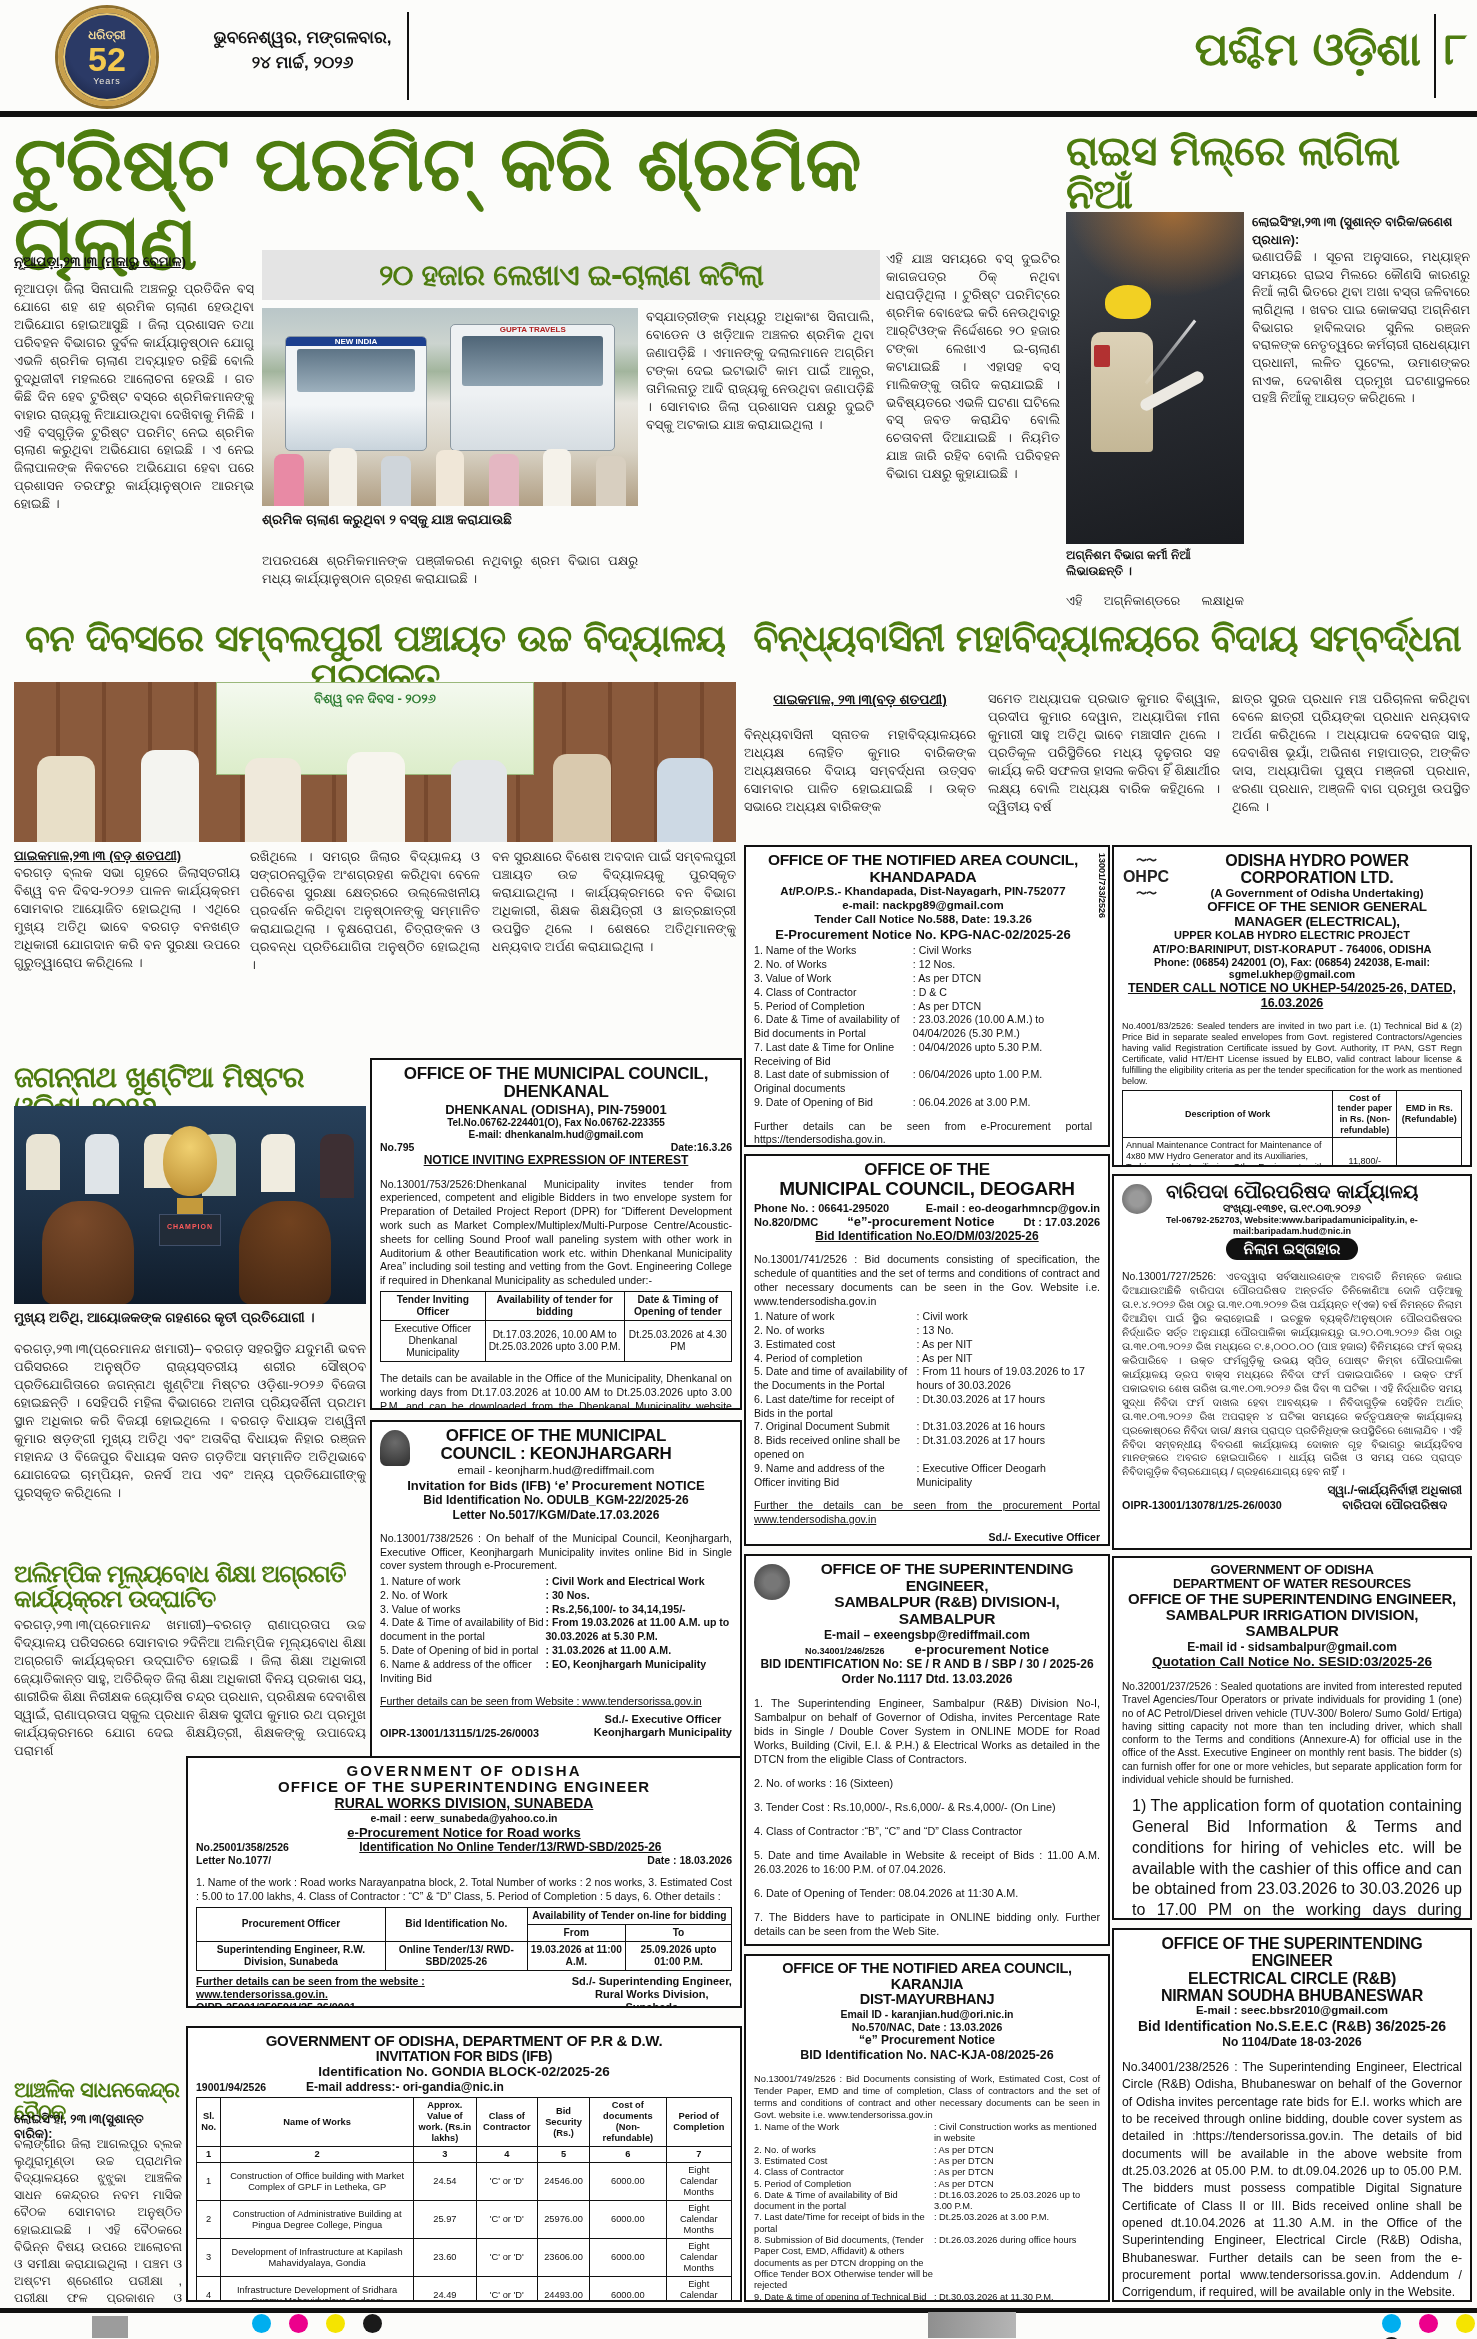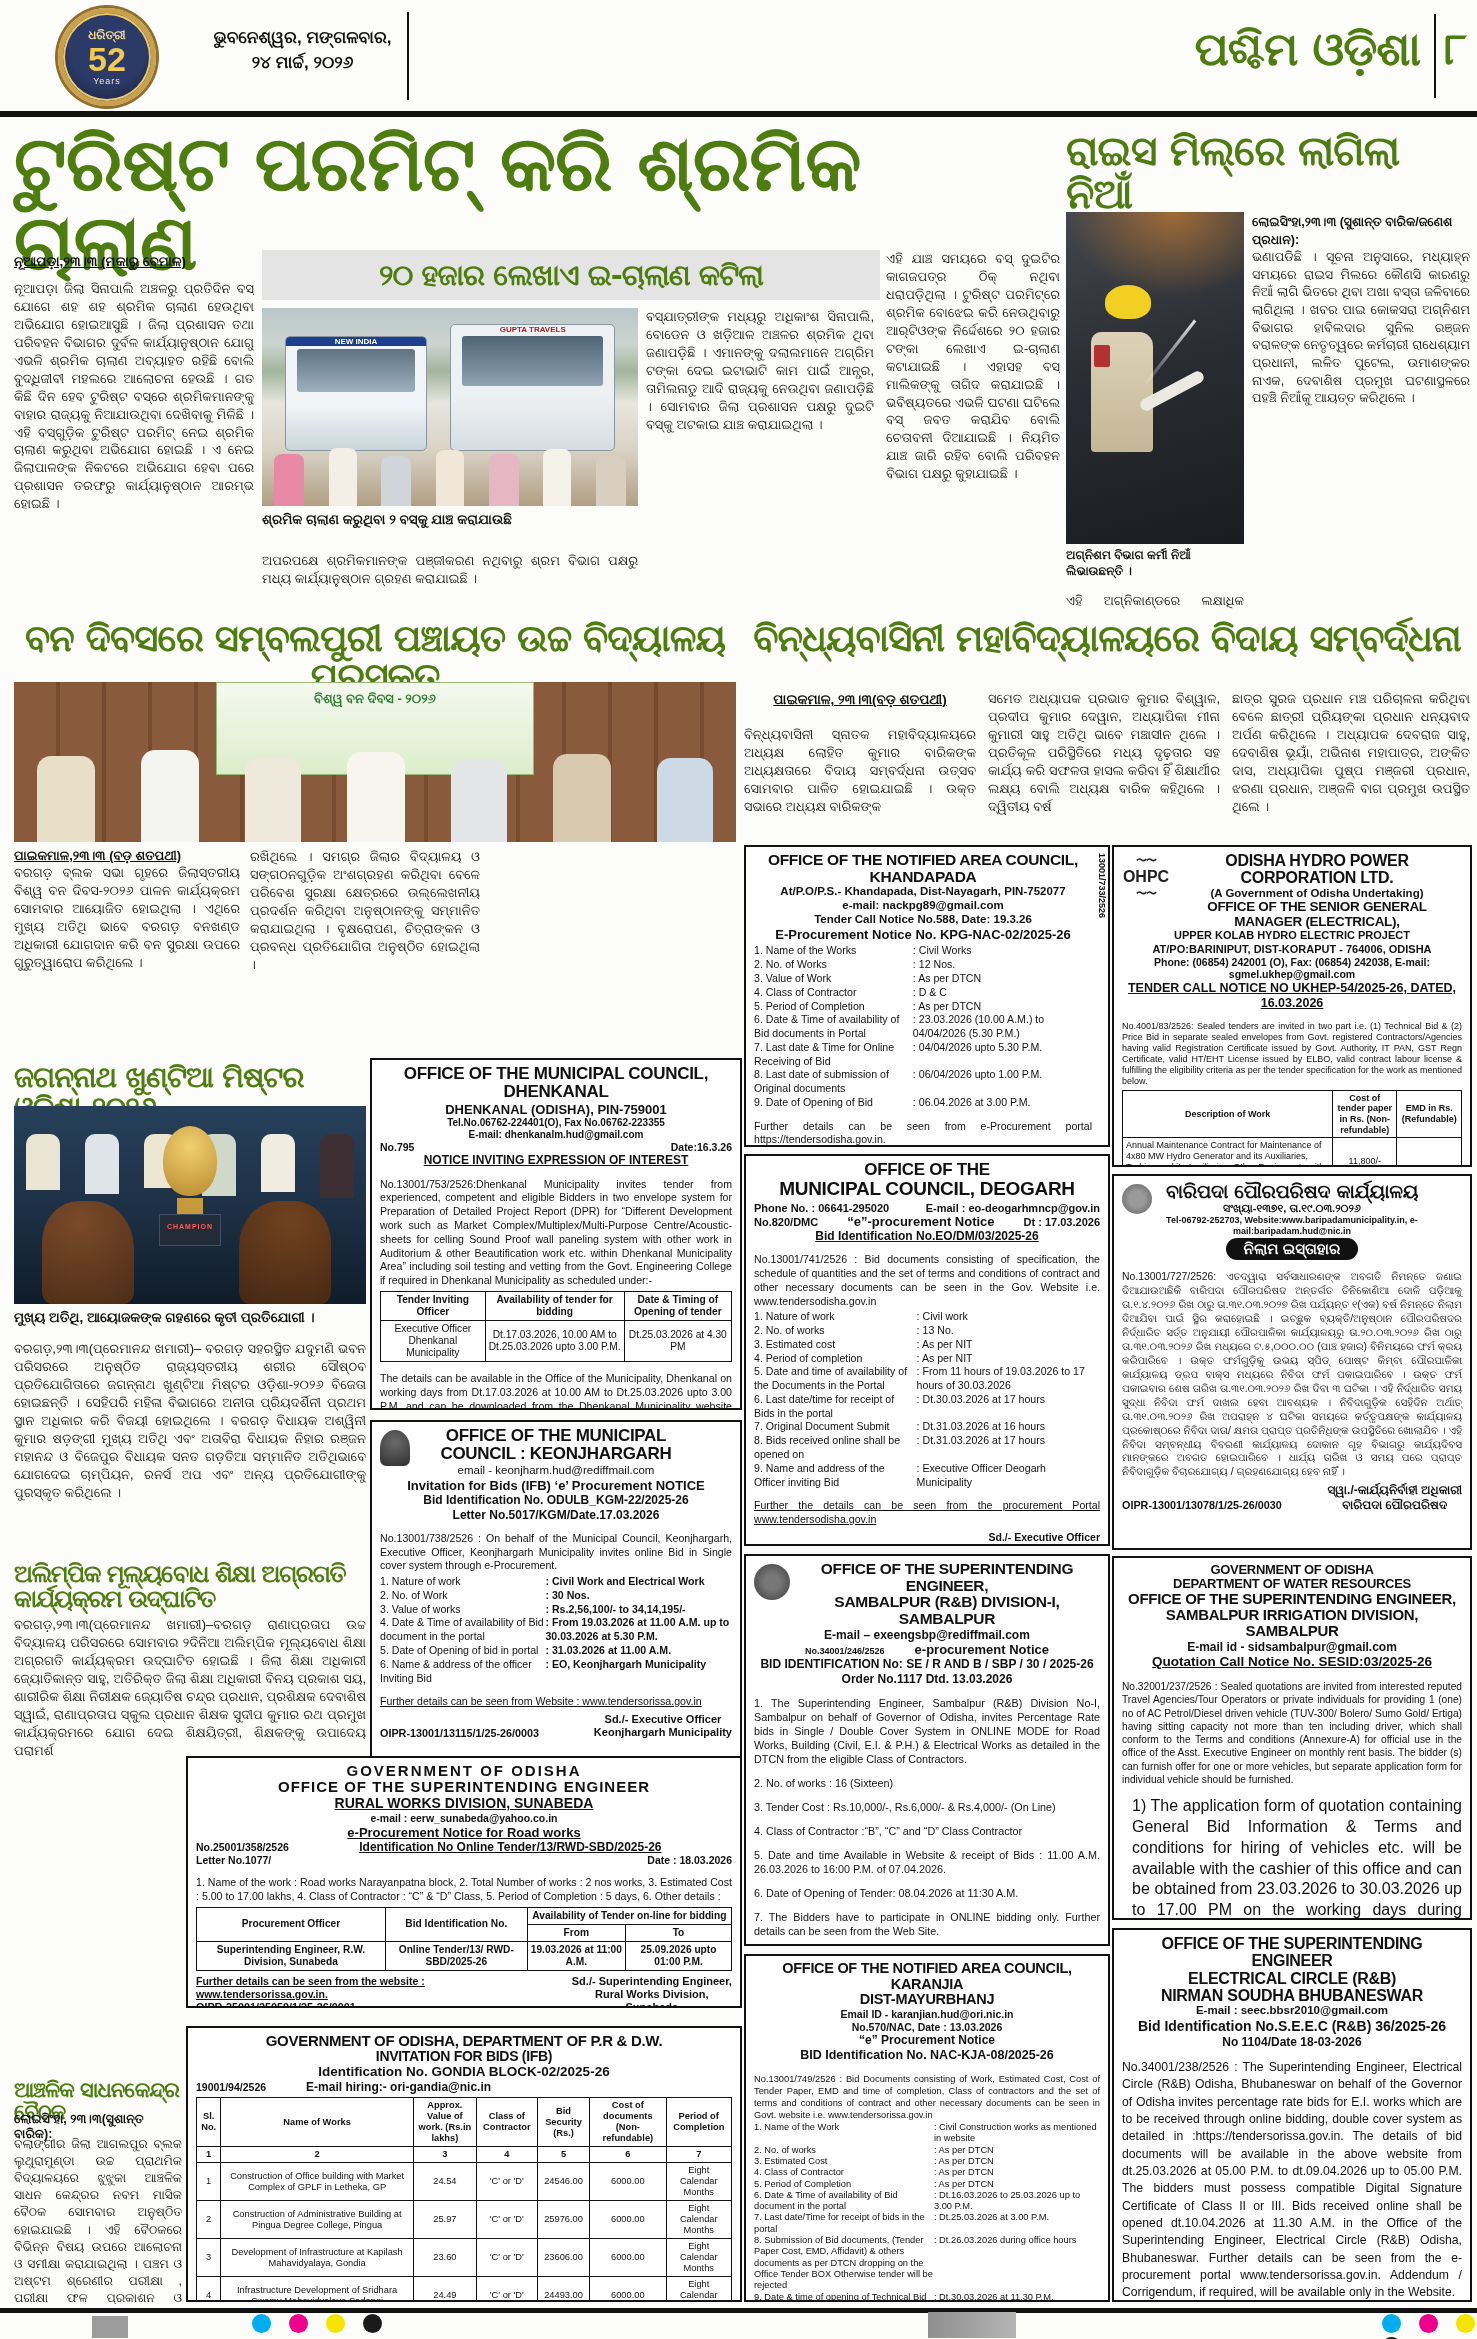--- a/index.html
+++ b/index.html
@@ -120,20 +120,21 @@
       <div style="width:56px;height:82px;background:#e3e6e8;border-radius:14px 14px 0 0;"></div>
       <div style="width:58px;height:88px;background:#d9c9ae;border-radius:14px 14px 0 0;"></div>
       <div style="width:56px;height:84px;background:#cdd9e4;border-radius:14px 14px 0 0;"></div>
     </div>
   </div>
   <div class="abs" style="left:14px;top:848px;width:226px;height:208px;overflow:hidden;">
     <div class="byline u">ପାଇକମାଳ,୨୩।୩ (ବଡ଼ ଶତପଥୀ)</div>
     <div class="body-col" style="position:static;">ବରଗଡ଼ ବ୍ଲକ ସଭା ଗୃହରେ ଜିଲାସ୍ତରୀୟ ବିଶ୍ୱ ବନ ଦିବସ-୨୦୨୬ ପାଳନ କାର୍ଯ୍ୟକ୍ରମ ସୋମବାର ଆୟୋଜିତ ହୋଇଥିଲା । ଏଥିରେ ମୁଖ୍ୟ ଅତିଥି ଭାବେ ବରଗଡ଼ ବନଖଣ୍ଡ ଅଧିକାରୀ ଯୋଗଦାନ କରି ବନ ସୁରକ୍ଷା ଉପରେ ଗୁରୁତ୍ୱାରୋପ କରିଥିଲେ ।</div>
   </div>
   <div class="abs body-col" style="left:250px;top:848px;width:230px;height:208px;">ରଖିଥିଲେ । ସମଗ୍ର ଜିଲାର ବିଦ୍ୟାଳୟ ଓ ସଙ୍ଗଠନଗୁଡ଼ିକ ଅଂଶଗ୍ରହଣ କରିଥିବା ବେଳେ ପରିବେଶ ସୁରକ୍ଷା କ୍ଷେତ୍ରରେ ଉଲ୍ଲେଖନୀୟ ପ୍ରଦର୍ଶନ କରିଥିବା ଅନୁଷ୍ଠାନଙ୍କୁ ସମ୍ମାନିତ କରାଯାଇଥିଲା । ବୃକ୍ଷରୋପଣ, ଚିତ୍ରାଙ୍କନ ଓ ପ୍ରବନ୍ଧ ପ୍ରତିଯୋଗିତା ଅନୁଷ୍ଠିତ ହୋଇଥିଲା ।</div>
+  <div class="abs body-col" style="left:492px;top:848px;width:244px;height:208px;">ବନ ସୁରକ୍ଷାରେ ବିଶେଷ ଅବଦାନ ପାଇଁ ସମ୍ବଲପୁରୀ ପଞ୍ଚାୟତ ଉଚ୍ଚ ବିଦ୍ୟାଳୟକୁ ପୁରସ୍କୃତ କରାଯାଇଥିଲା । କାର୍ଯ୍ୟକ୍ରମରେ ବନ ବିଭାଗ ଅଧିକାରୀ, ଶିକ୍ଷକ ଶିକ୍ଷୟିତ୍ରୀ ଓ ଛାତ୍ରଛାତ୍ରୀ ଉପସ୍ଥିତ ଥିଲେ । ଶେଷରେ ଅତିଥିମାନଙ୍କୁ ଧନ୍ୟବାଦ ଅର୍ପଣ କରାଯାଇଥିଲା ।</div>
 
   <div class="abs odh c" style="left:744px;top:620px;width:726px;font-size:37px;">ବିନ୍ଧ୍ୟବାସିନୀ ମହାବିଦ୍ୟାଳୟରେ ବିଦାୟ ସମ୍ବର୍ଦ୍ଧନା</div>
   <div class="abs c byline u" style="left:744px;top:692px;width:232px;font-size:13.5px;">ପାଇକମାଳ, ୨୩।୩(ବଡ଼ ଶତପଥୀ)</div>
   <div class="abs body-col" style="left:744px;top:726px;width:232px;height:116px;">ବିନ୍ଧ୍ୟବାସିନୀ ସ୍ନାତକ ମହାବିଦ୍ୟାଳୟରେ ଅଧ୍ୟକ୍ଷ ଲୋହିତ କୁମାର ବାରିକଙ୍କ ଅଧ୍ୟକ୍ଷତାରେ ବିଦାୟ ସମ୍ବର୍ଦ୍ଧନା ଉତ୍ସବ ସୋମବାର ପାଳିତ ହୋଇଯାଇଛି । ଉକ୍ତ ସଭାରେ ଅଧ୍ୟକ୍ଷ ବାରିକଙ୍କ</div>
   <div class="abs body-col" style="left:988px;top:690px;width:232px;height:152px;">ସମେତ ଅଧ୍ୟାପକ ପ୍ରଭାତ କୁମାର ବିଶ୍ୱାଳ, ପ୍ରଦୀପ କୁମାର ଦେୱାନ, ଅଧ୍ୟାପିକା ମୀନା କୁମାରୀ ସାହୁ ଅତିଥି ଭାବେ ମଞ୍ଚାସୀନ ଥିଲେ । ପ୍ରତିକୂଳ ପରିସ୍ଥିତିରେ ମଧ୍ୟ ଦୃଢ଼ତାର ସହ କାର୍ଯ୍ୟ କରି ସଫଳତା ହାସଲ କରିବା ହିଁ ଶିକ୍ଷାର୍ଥୀର ଲକ୍ଷ୍ୟ ବୋଲି ଅଧ୍ୟକ୍ଷ ବାରିକ କହିଥିଲେ । ଦ୍ୱିତୀୟ ବର୍ଷ</div>
   <div class="abs body-col" style="left:1232px;top:690px;width:238px;height:152px;">ଛାତ୍ର ସୁରଜ ପ୍ରଧାନ ମଞ୍ଚ ପରିଚାଳନା କରିଥିବା ବେଳେ ଛାତ୍ରୀ ପ୍ରିୟଙ୍କା ପ୍ରଧାନ ଧନ୍ୟବାଦ ଅର୍ପଣ କରିଥିଲେ । ଅଧ୍ୟାପକ ଦେବରାଜ ସାହୁ, ଦେବାଶିଷ ଭୂୟାଁ, ଅଭିନାଶ ମହାପାତ୍ର, ଅଙ୍କିତ ଦାସ, ଅଧ୍ୟାପିକା ପୁଷ୍ପ ମଞ୍ଜରୀ ପ୍ରଧାନ, ଝରଣା ପ୍ରଧାନ, ଅଞ୍ଜଳି ବାଗ ପ୍ରମୁଖ ଉପସ୍ଥିତ ଥିଲେ ।</div>
 
   <div class="abs odh" style="left:14px;top:1062px;width:352px;font-size:29px;">ଜଗନ୍ନାଥ ଖୁଣ୍ଟିଆ ମିଷ୍ଟର ଓଡ଼ିଶା-୨୦୨୬</div>
   <div class="photo" style="left:14px;top:1106px;width:352px;height:198px;background:linear-gradient(#27405a,#1c2f44 55%,#101c2a);">
     <div class="abs" style="left:0;top:14%;width:100%;height:36%;display:flex;justify-content:space-around;align-items:flex-start;">
@@ -289,21 +290,21 @@
       </span>
     </div>
   </div>
 
   <div class="notice" style="left:186px;top:2026px;width:556px;height:276px;">
     <div class="nh" style="font-size:15px;">GOVERNMENT OF ODISHA, DEPARTMENT OF P.R &amp; D.W.</div>
     <div class="nh" style="font-size:14px;">INVITATION FOR BIDS (IFB)</div>
     <div class="ns b" style="font-size:13.5px;">Identification No. GONDIA BLOCK-02/2025-26</div>
     <div style="display:flex;gap:40px;font-size:10.5px;font-weight:bold;align-items:baseline;">
       <span>19001/94/2526</span>
-      <span class="b" style="font-size:12px;">E-mail hiring:- ori-gandia@nic.in</span>
+      <span class="b" style="font-size:12px;">E-mail address:- ori-gandia@nic.in</span>
     </div>
     <table class="nt" style="font-size:9.3px;">
       <thead>
         <tr>
           <th>Sl. No.</th>
           <th style="width:36%;">Name of Works</th>
           <th>Approx. Value of work. (Rs.in lakhs)</th>
           <th>Class of Contractor</th>
           <th>Bid Security (Rs.)</th>
           <th>Cost of documents (Non-refundable)</th>

